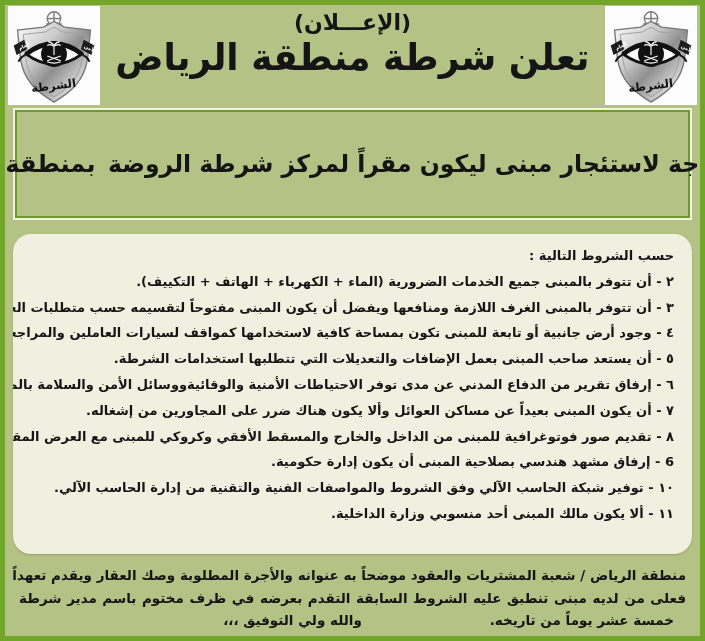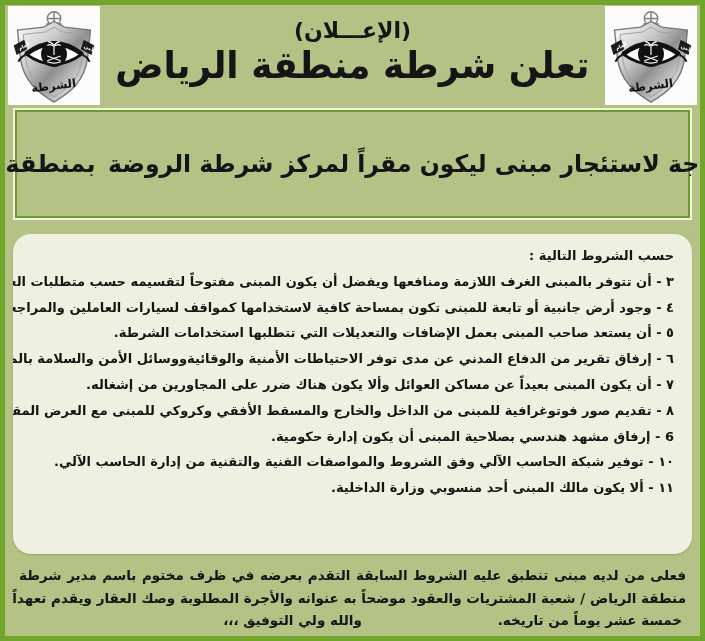--- a/index.html
+++ b/index.html
@@ -14,21 +14,21 @@
   
   .header { position:relative; height:100px; }
   .logo-box {
     position:absolute; top:1px; width:92px; height:99px;
     background:#fcfcfc; display:flex; align-items:center; justify-content:center;
   }
   .logo-box.left  { left:3px; }
   .logo-box.right { right:3px; }
   .titles { position:absolute; left:100px; right:100px; top:0; height:100%;
     display:flex; flex-direction:column; align-items:center; justify-content:flex-start; direction:rtl; }
-  .small-title { font-size:22px; letter-spacing:0; padding-top:13px; }
+  .small-title { font-size:22px; letter-spacing:0; padding-top:5px; }
   .main-title  { font-size:37px; line-height:1.25; transform:scaleX(.97); white-space:nowrap; }
 
   
   .notice {
     margin:3px 8px 0; height:112px;
     border:2px solid #f4f2df; box-shadow: inset 0 0 0 2px #6d9b2f;
     display:flex; flex-direction:row; align-items:center; justify-content:center;
     direction:rtl; text-align:center; gap:6px; padding:4px 10px;
   }
   .notice-line1 { font-size:24px; white-space:nowrap; transform:scaleX(.98); }
@@ -45,21 +45,21 @@
 
   
   .closing { margin:10px 14px 0; direction:rtl; }
   .closing .jline {
     font-size:13.5px; line-height:22.5px; white-space:nowrap;
     text-align:justify; text-align-last:justify;
   }
   .closing .last-line {
     font-size:13.5px; line-height:22.5px; position:relative; text-align:center;
   }
-  .closing .last-line .right-part { position:absolute; right:4px; }
+  .closing .last-line .right-part { position:absolute; right:12px; }
   .closing .last-line .center-part { display:inline-block; margin-right:120px;text-align:center; }
 
   svg text { font-family:"DejaVu Sans", sans-serif; font-weight:bold; }
 </style>
 </head>
 <body>
 
 <div class="frame">
 
   <div class="header">
@@ -158,33 +158,34 @@
     </div>
   </div>
 
   <div class="notice">
     <div class="notice-line1">أنها بحاجة لاستئجار مبنى ليكون مقراً لمركز شرطة الروضة</div>
     <div class="notice-line2">بمنطقة الرياض</div>
   </div>
 
   <div class="conditions">
     <div class="cond-line">حسب الشروط التالية :</div>
+    <div class="cond-line">٢ - أن تتوفر بالمبنى جميع الخدمات الضرورية (الماء + الكهرباء + الهاتف + التكييف).</div>
     <div class="cond-line">٣ - أن تتوفر بالمبنى الغرف اللازمة ومنافعها ويفضل أن يكون المبنى مفتوحاً لتقسيمه حسب متطلبات العمل.</div>
     <div class="cond-line">٤ - وجود أرض جانبية أو تابعة للمبنى تكون بمساحة كافية لاستخدامها كمواقف لسيارات العاملين والمراجعين.</div>
     <div class="cond-line">٥ - أن يستعد صاحب المبنى بعمل الإضافات والتعديلات التي تتطلبها استخدامات الشرطة.</div>
     <div class="cond-line">٦ - إرفاق تقرير من الدفاع المدني عن مدى توفر الاحتياطات الأمنية والوقائيةووسائل الأمن والسلامة بالمبنى.</div>
     <div class="cond-line">٧ - أن يكون المبنى بعيداً عن مساكن العوائل وألا يكون هناك ضرر على المجاورين من إشغاله.</div>
     <div class="cond-line">٨ - تقديم صور فوتوغرافية للمبنى من الداخل والخارج والمسقط الأفقي وكروكي للمبنى مع العرض المقدم.</div>
     <div class="cond-line">6 - إرفاق مشهد هندسي بصلاحية المبنى أن يكون إدارة حكومية.</div>
     <div class="cond-line">١٠ - توفير شبكة الحاسب الآلي وفق الشروط والمواصفات الفنية والتقنية من إدارة الحاسب الآلي.</div>
     <div class="cond-line">١١ - ألا يكون مالك المبنى أحد منسوبي وزارة الداخلية.</div>
   </div>
 
   <div class="closing">
+    <div class="jline">منطقة الرياض / شعبة المشتريات والعقود موضحاً به عنوانه والأجرة المطلوبة وصك العقار ويقدم تعهداً</div>
     <div class="jline">فعلى من لديه مبنى تنطبق عليه الشروط السابقة التقدم بعرضه في ظرف مختوم باسم مدير شرطة</div>
-    <div class="jline">منطقة الرياض / شعبة المشتريات والعقود موضحاً به عنوانه والأجرة المطلوبة وصك العقار ويقدم تعهداً</div>
     <div class="last-line">
       <span class="right-part">خمسة عشر يوماً من تاريخه.</span>
       <span class="center-part">والله ولي التوفيق ،،،</span>
     </div>
   </div>
 
 </div>
 
 </body></html>

